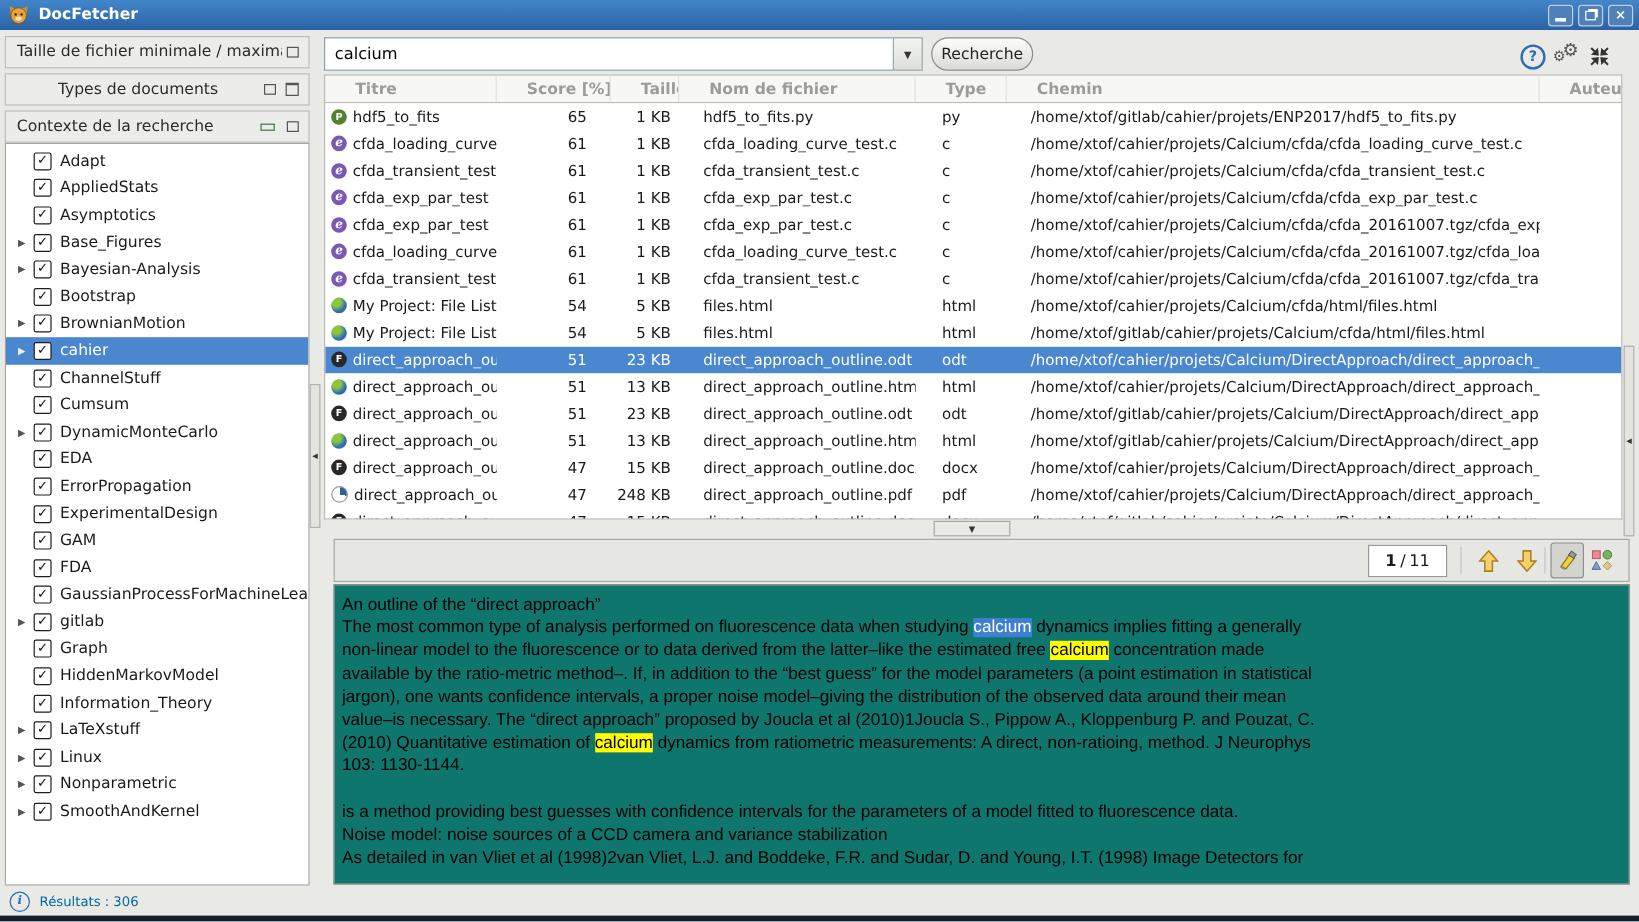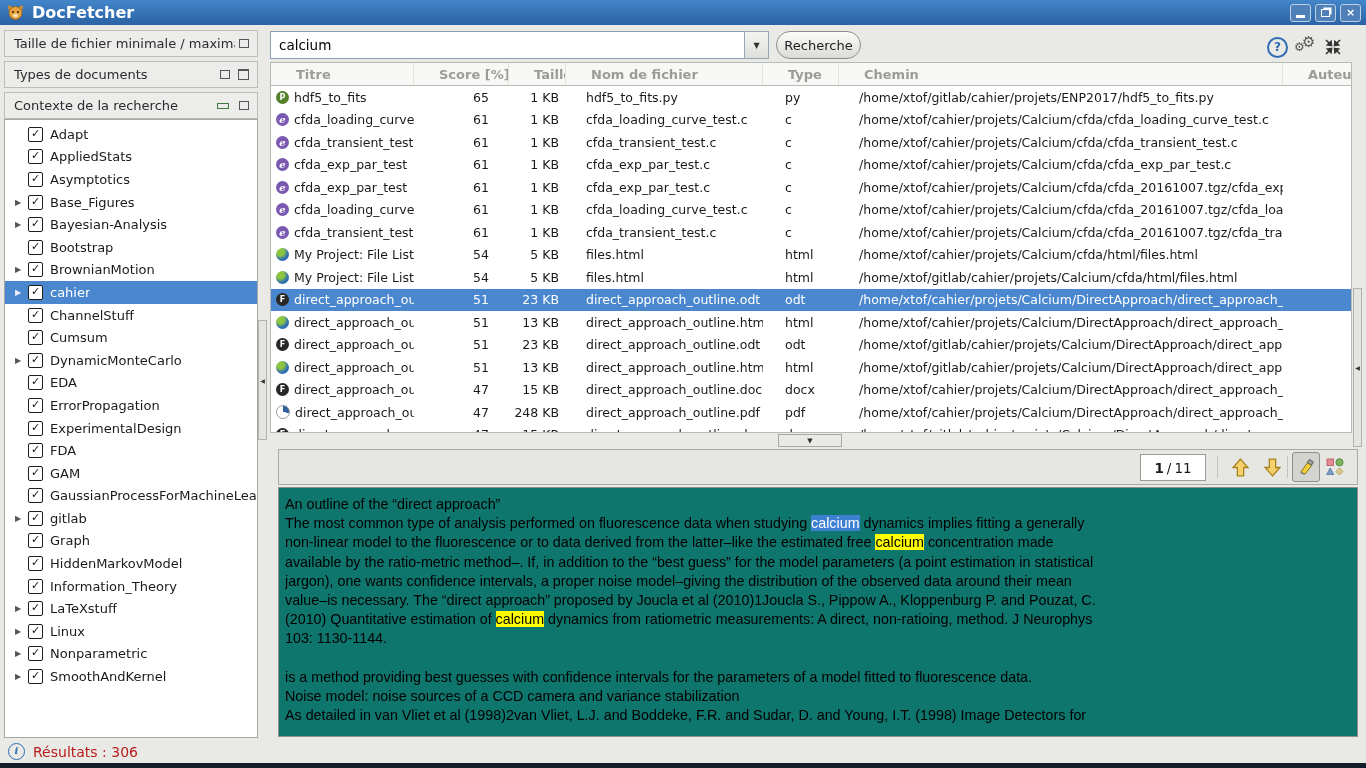--- a/index.html
+++ b/index.html
@@ -4,21 +4,21 @@
 <style>
   html,body{margin:0;padding:0;}
   body{width:1366px;height:768px;position:relative;overflow:hidden;
        font-family:"DejaVu Sans",sans-serif;background:#e9e9e6;color:#1a1a1a;}
   #app{position:absolute;inset:0;}
 
   
   .titlebar{position:absolute;left:0;top:0;width:1366px;height:25px;
     background:linear-gradient(#4286c9,#2a62a5);display:flex;align-items:center;}
   .cat-icon{width:17px;height:17px;margin-left:7px;}
-  .win-title{color:#fff;font-weight:bold;font-size:16px;margin-left:8px;flex:1;}
+  .win-title{color:#fff;font-weight:bold;font-size:13px;margin-left:8px;flex:1;}
   .win-controls{display:flex;gap:4px;margin-right:5px;}
   .wbtn{width:19px;height:16px;border-radius:3px;background:#4f81b8;border:1px solid #bcd0e6;
     display:flex;align-items:center;justify-content:center;color:#fff;font-size:11px;font-weight:bold;cursor:default;}
   .wbtn .minbar{width:9px;height:3px;background:#fff;margin-top:7px;}
   .wbtn .restbox{width:7px;height:6px;border:1.5px solid #fff;box-shadow:2px -2px 0 -0.5px #fff;}
 
   
   .panelhdr{position:absolute;left:4px;width:254px;height:27px;background:#ececea;
     border:1px solid #bdbdb8;box-sizing:border-box;display:flex;align-items:center;
     font-size:13px;color:#2b2b2b;padding:0 4px 0 9px;overflow:hidden;white-space:nowrap;}
@@ -116,21 +116,21 @@
   .pline{height:19.2px;line-height:19.2px;white-space:nowrap;overflow:hidden;}
   .hl-yellow{background:#ffff00;}
   .hl-blue{background:#3d7fd0;color:#fff;}
 
   
   .statusbar{position:absolute;left:0;top:740px;width:1366px;height:23px;display:flex;align-items:center;}
   .info-ic{width:15px;height:15px;border:1.5px solid #2f6cb3;border-radius:50%;color:#2f6cb3;
     font-size:10px;font-weight:bold;text-align:center;line-height:14px;margin:0 8px 0 8px;
     font-family:"DejaVu Serif",serif;font-style:italic;}
   .info-ic::after{content:"i";}
-  .statuslbl{font-size:14px;color:#b91c1c;}
+  .statuslbl{font-size:11px;color:#0369a1;}
   .bottomstrip{position:absolute;left:0;top:763px;width:1366px;height:5px;background:#13202c;}
 </style>
 </head>
 <body>
 
 <div id="app">
 
   <div class="titlebar">
     <svg class="cat-icon" viewBox="0 0 17 17">
       <polygon points="2,8 1,1 7,4" fill="#d98c2b"></polygon>
@@ -149,21 +149,21 @@
           <span class="restbox"></span>
         </span>
       <span class="wbtn">×</span>
     </div>
   </div>
 
   <div class="panelhdr" style="top:30px;">
     <span class="lbl">Taille de fichier minimale / maximale</span>
     <span class="ic-restore"></span>
   </div>
-  <div class="panelhdr" style="top:61px;">
+  <div class="panelhdr" style="top:61px;text-align:center;">
     <span class="lbl">Types de documents</span>
     <span class="ic-restore"></span>
     <span class="ic-max"></span>
   </div>
   <div class="panelhdr" style="top:92px;">
     <span class="lbl">Contexte de la recherche</span>
     <span class="ic-min"></span>
     <span class="ic-restore"></span>
   </div>
 
@@ -234,26 +234,26 @@
         <span class="tlabel">ErrorPropagation</span>
       </div>
       <div class="titem">
         <span class="exp"></span>
         <span class="cb"></span>
         <span class="tlabel">ExperimentalDesign</span>
       </div>
       <div class="titem">
         <span class="exp"></span>
         <span class="cb"></span>
+        <span class="tlabel">GAM</span>
+      </div>
+      <div class="titem">
+        <span class="exp"></span>
+        <span class="cb"></span>
         <span class="tlabel">FDA</span>
-      </div>
-      <div class="titem">
-        <span class="exp"></span>
-        <span class="cb"></span>
-        <span class="tlabel">GAM</span>
       </div>
       <div class="titem">
         <span class="exp"></span>
         <span class="cb"></span>
         <span class="tlabel">GaussianProcessForMachineLearning</span>
       </div>
       <div class="titem">
         <span class="exp on"></span>
         <span class="cb"></span>
         <span class="tlabel">gitlab</span>

